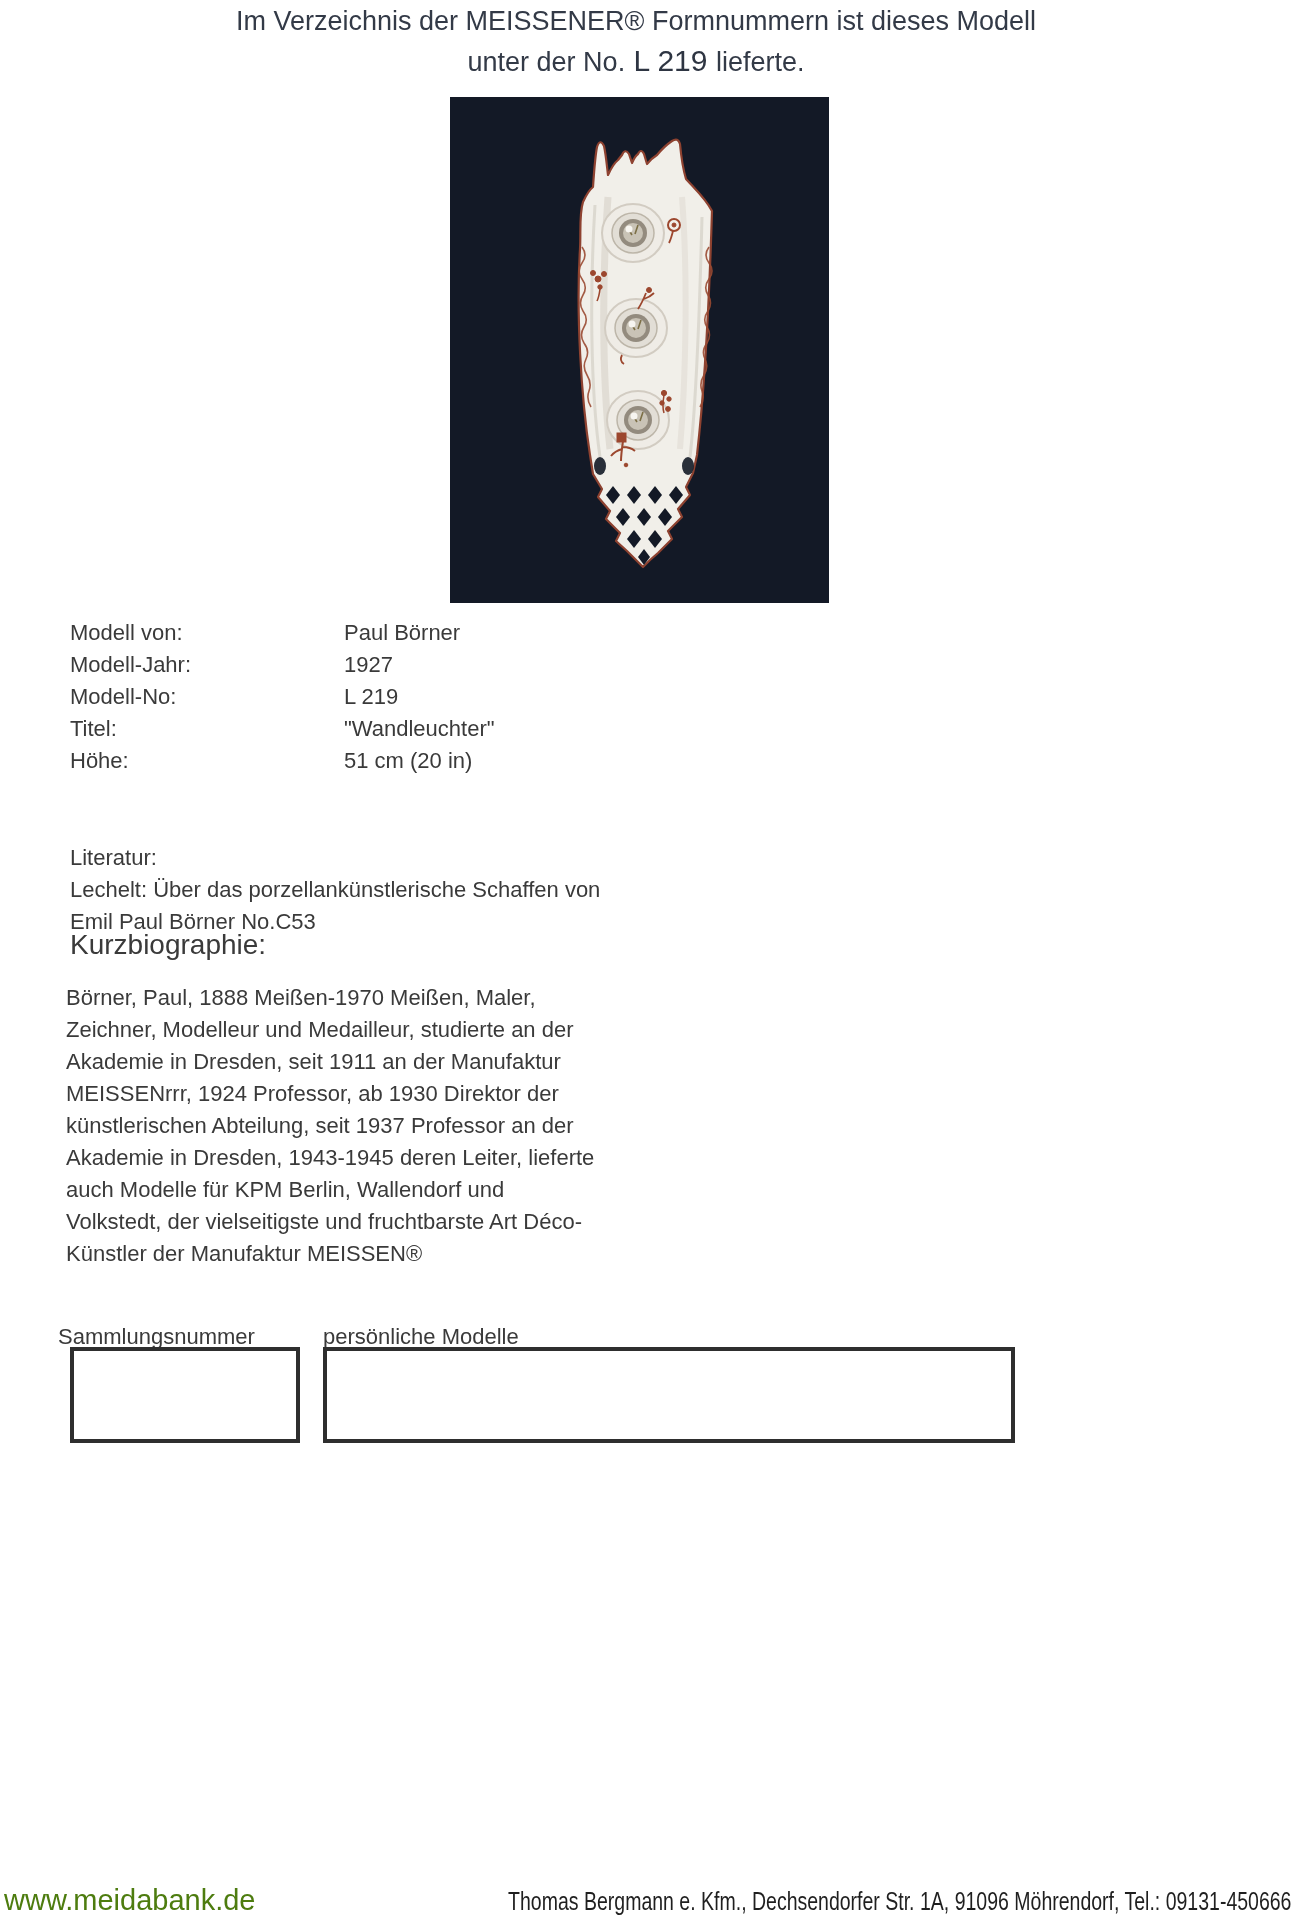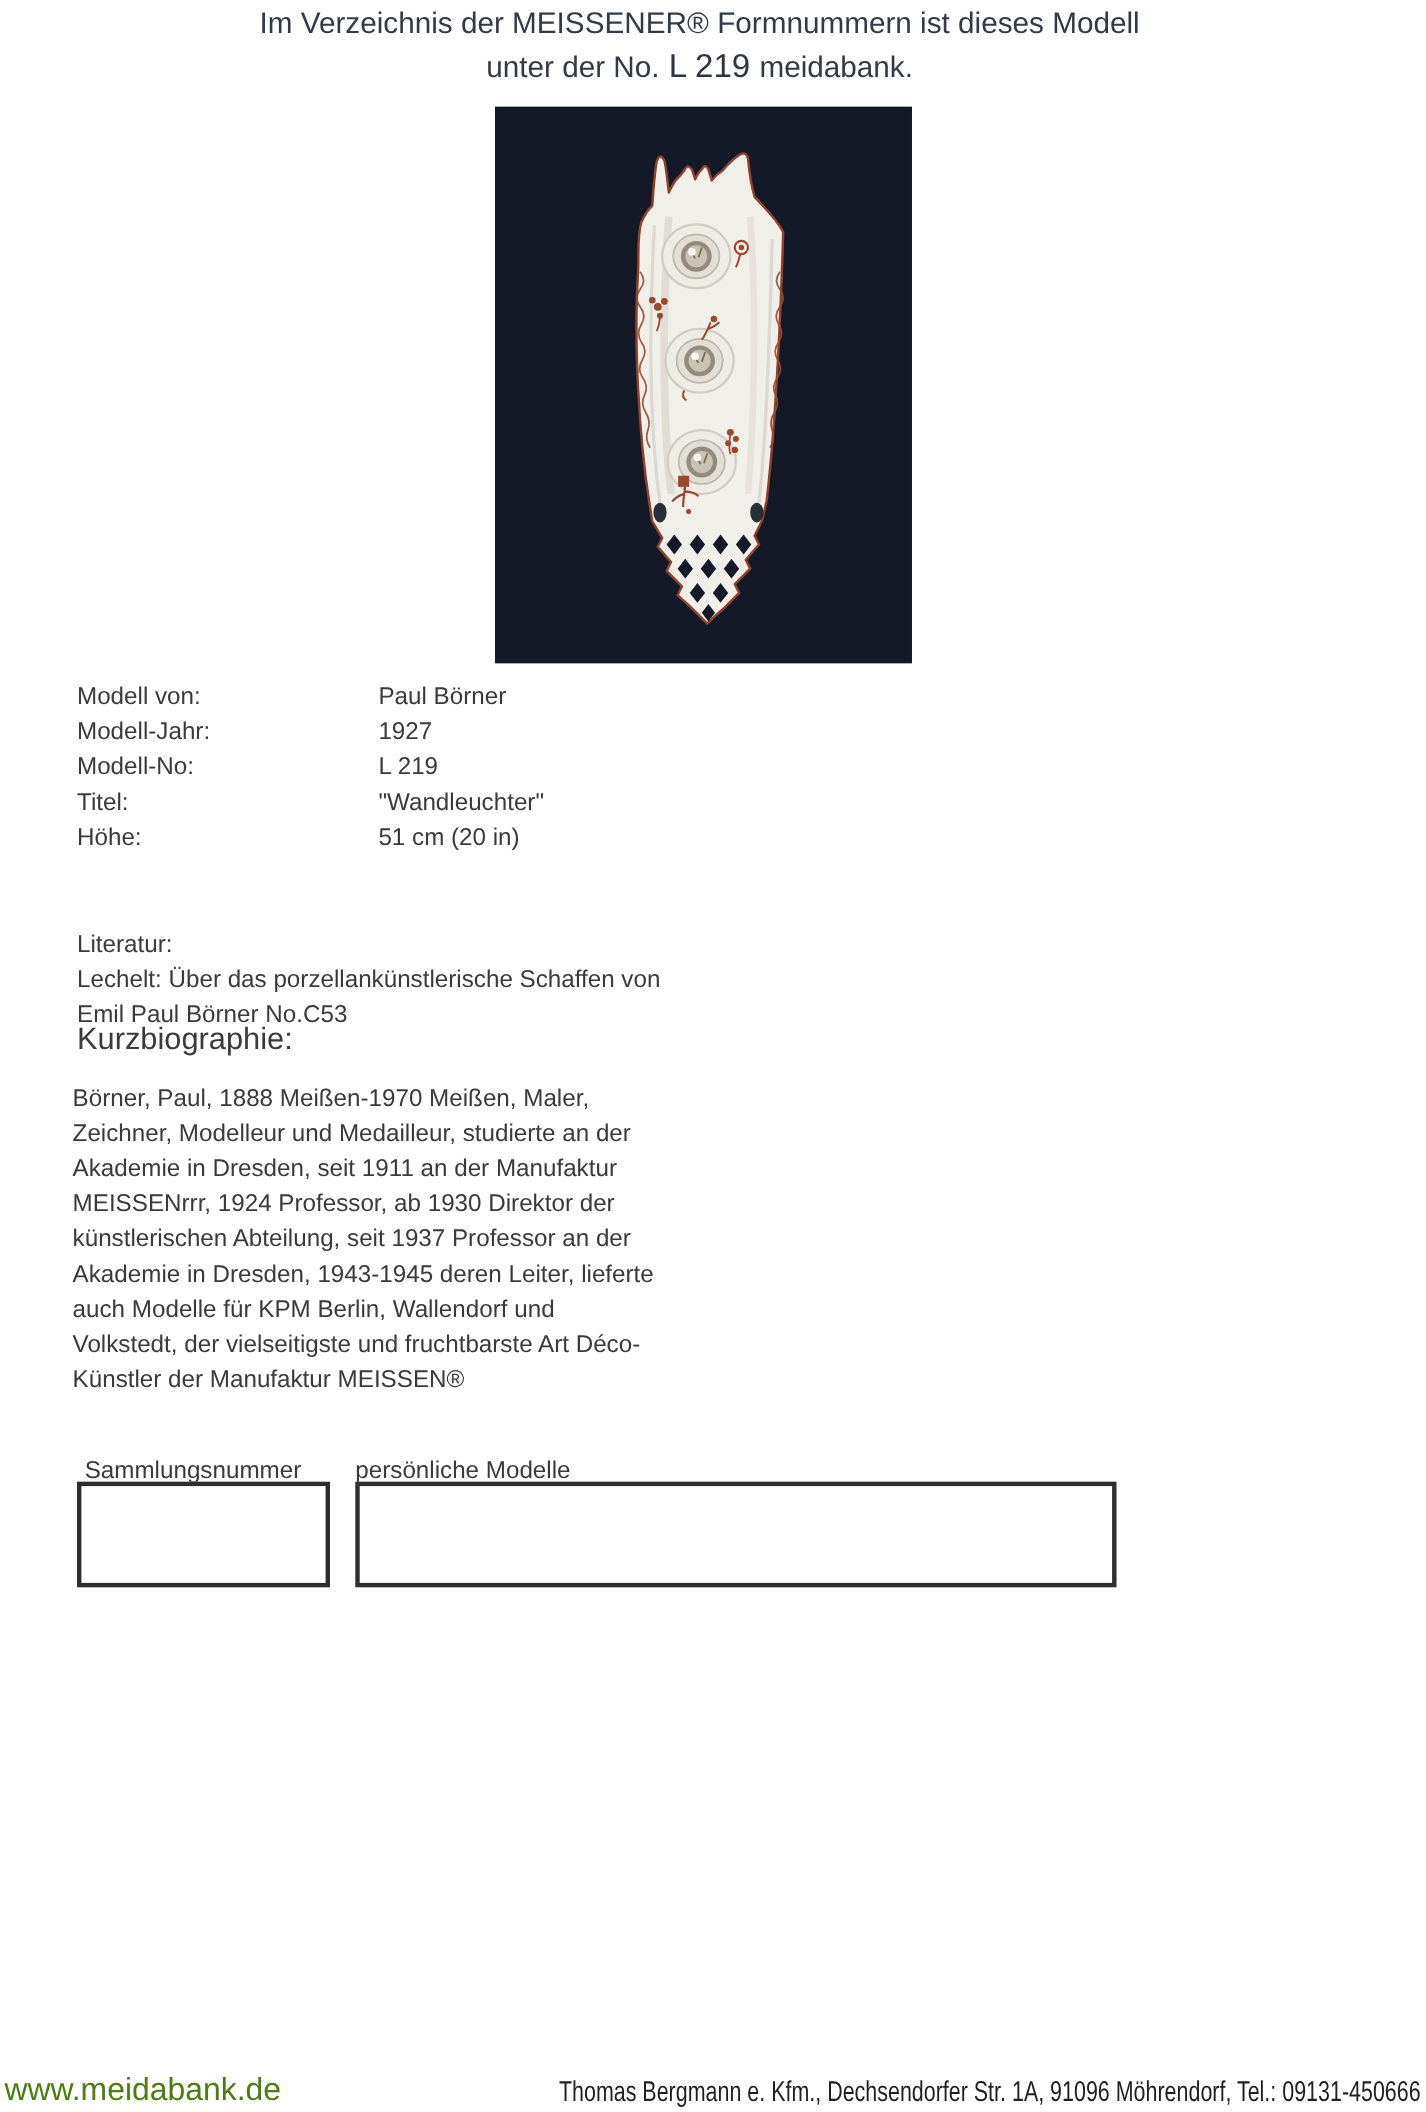--- a/index.html
+++ b/index.html
@@ -19,39 +19,39 @@
   .detail-value{white-space:nowrap;margin-left:12px;}
 
   .section-heading{font-size:22px;line-height:32px;color:#3a3a3a;}
   .pre{white-space:pre-line;}
 
   .literatur{position:absolute;left:70px;top:806px;width:620px;font-size:22px;line-height:32px;margin-top:36px;}
   .kurzbio-heading{position:absolute;left:70px;top:929px;font-size:28px;line-height:32px;}
   .kurzbio-text{position:absolute;left:66px;top:982px;width:620px;font-size:22px;line-height:32px;}
 
   .collection-label{position:absolute;font-size:22px;line-height:32px;top:1321px;}
-  .label-sammlung{left:77px;}
+  .label-sammlung{left:58px;}
   .label-notizen{left:323px;}
   .coll-box{position:absolute;top:1347px;background:#ffffff;border:4px solid #2e2e2e;box-sizing:border-box;}
   .box-sammlung{left:70px;width:230px;height:96px;}
   .box-notizen{left:323px;width:692px;height:96px;}
 
   .footer-left{position:absolute;left:4px;top:1884px;font-size:29px;line-height:32px;color:#4d7c0f;}
   .footer-right{position:absolute;right:5px;top:1886px;font-size:26px;line-height:30px;color:#1f1f1f;
                 transform:scaleX(0.75);transform-origin:right center;white-space:nowrap;}
 </style>
 </head>
 <body>
 
 <div class="page">
 
   <div class="header">
     <div>Im Verzeichnis der MEISSENER® Formnummern ist dieses Modell</div>
     <div>
-      <span>unter der No.</span><span class="model-no-big">L 219</span><span>meidabank.</span>
+      <span>unter der No.</span><span class="model-no-big">L 219</span><span>lieferte.</span>
     </div>
   </div>
 
   <div class="artwork-frame" title="Weißer Meissen Porzellan-Wandleuchter mit eisenroter Bemalung, drei Glühbirnenfassungen und durchbrochenem Gitterwerk am unteren Ende, fotografiert vor dunkelblauem Hintergrund">
     <svg viewBox="0 0 379 506" xmlns="http://www.w3.org/2000/svg">
       <rect x="0" y="0" width="379" height="506" fill="#131926"></rect>
 
       <path d="M140 358
                C 131 300 126 215 130 152
                C 131 135 129 118 133 105

